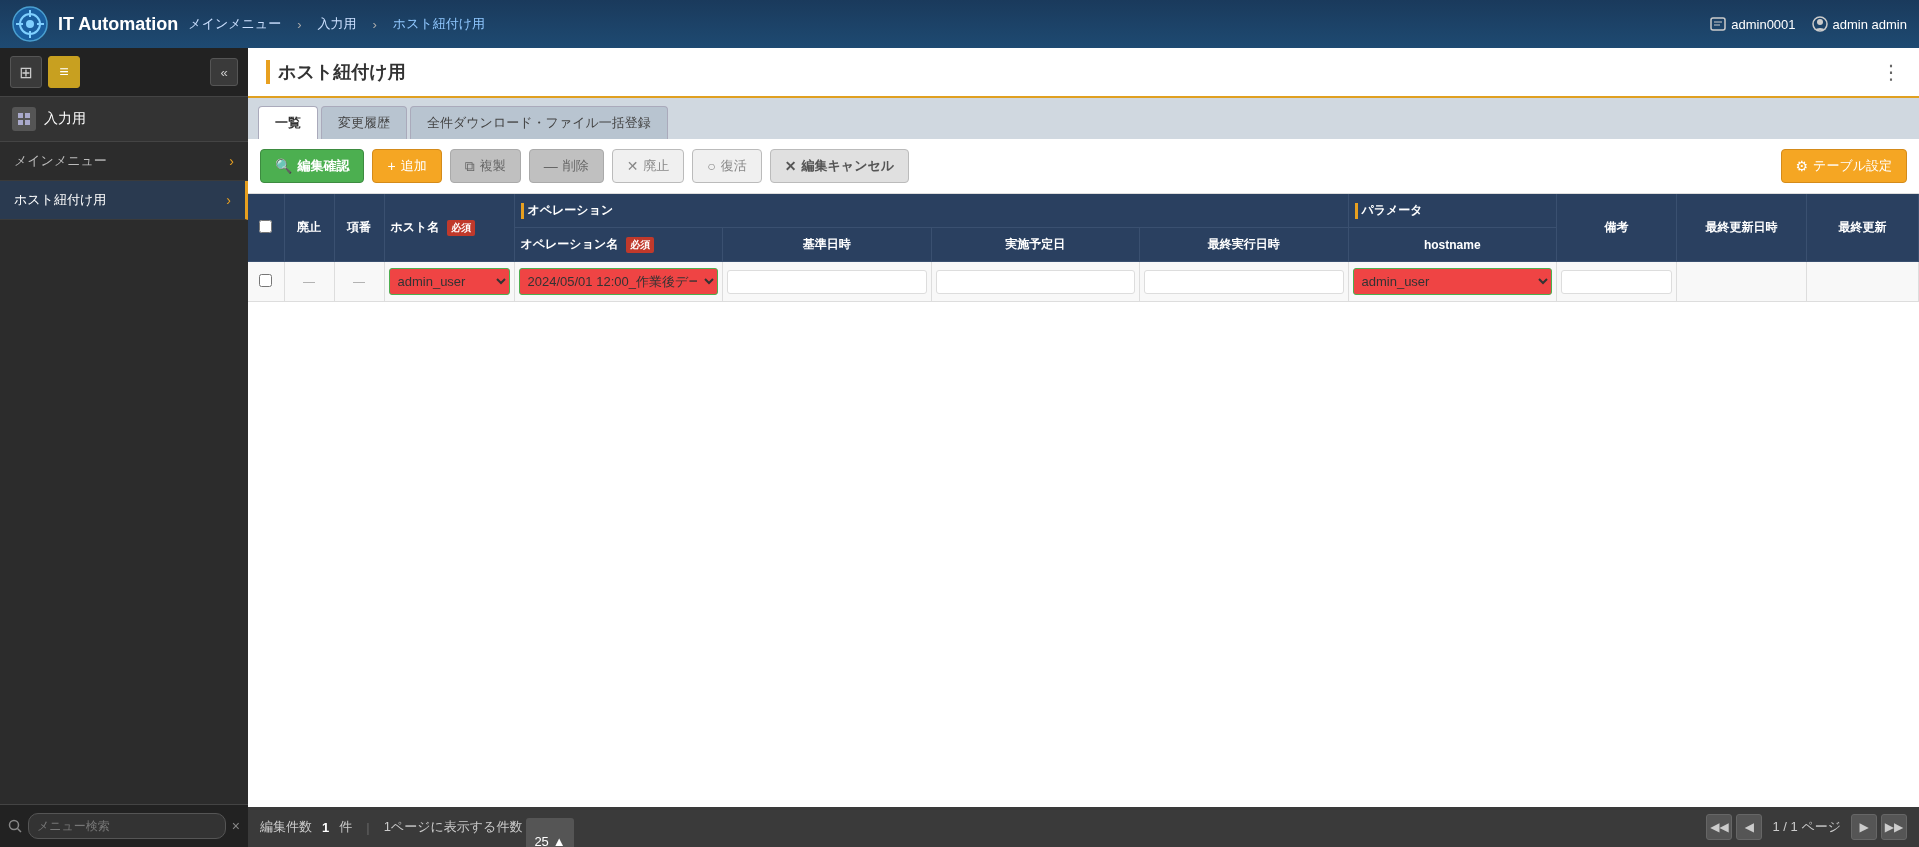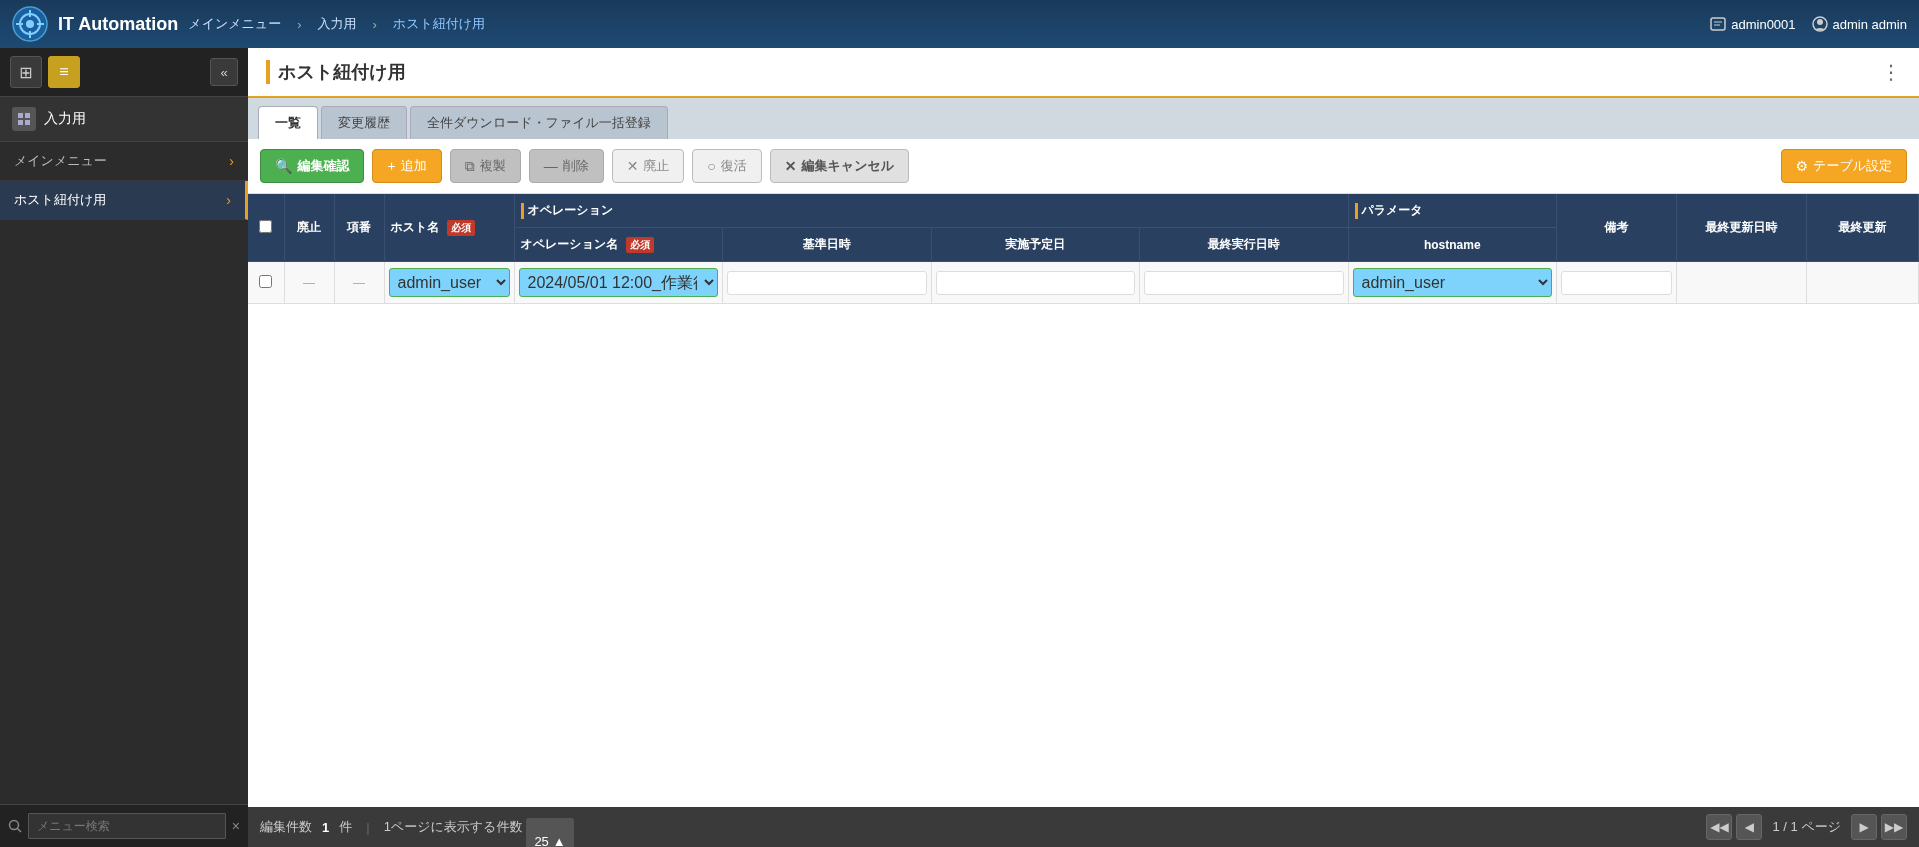--- a/index.html
+++ b/index.html
@@ -157,21 +157,21 @@
       background: #222;
       display: flex;
       align-items: center;
       gap: 6px;
       border-top: 1px solid #444;
     }
     .sidebar-search input {
       flex: 1;
       background: #333;
       border: 1px solid #555;
-      border-radius: 1px;
+      border-radius: 10px;
       padding: 5px 8px;
       color: #ccc;
       font-size: 12px;
       outline: none;
     }
     .sidebar-search input::placeholder { color: #777; }
     .search-clear-btn {
       color: #888;
       cursor: pointer;
       font-size: 14px;
@@ -356,22 +356,22 @@
       border-bottom: 1px solid #ddd;
       text-align: center;
       font-size: 12px;
       color: #333;
     }
     .cell-select {
       width: 100%;
       padding: 4px 4px;
       border: 1px solid #4caf50;
       border-radius: 3px;
-      background: #7dd3fc;
-      font-size: 16px;
+      background: #ef4444;
+      font-size: 13px;
       color: #333;
       font-family: inherit;
     }
     .cell-input {
       width: 100%;
       padding: 4px 4px;
       border: 1px solid #ddd;
       border-radius: 3px;
       background: white;
       font-size: 12px;

